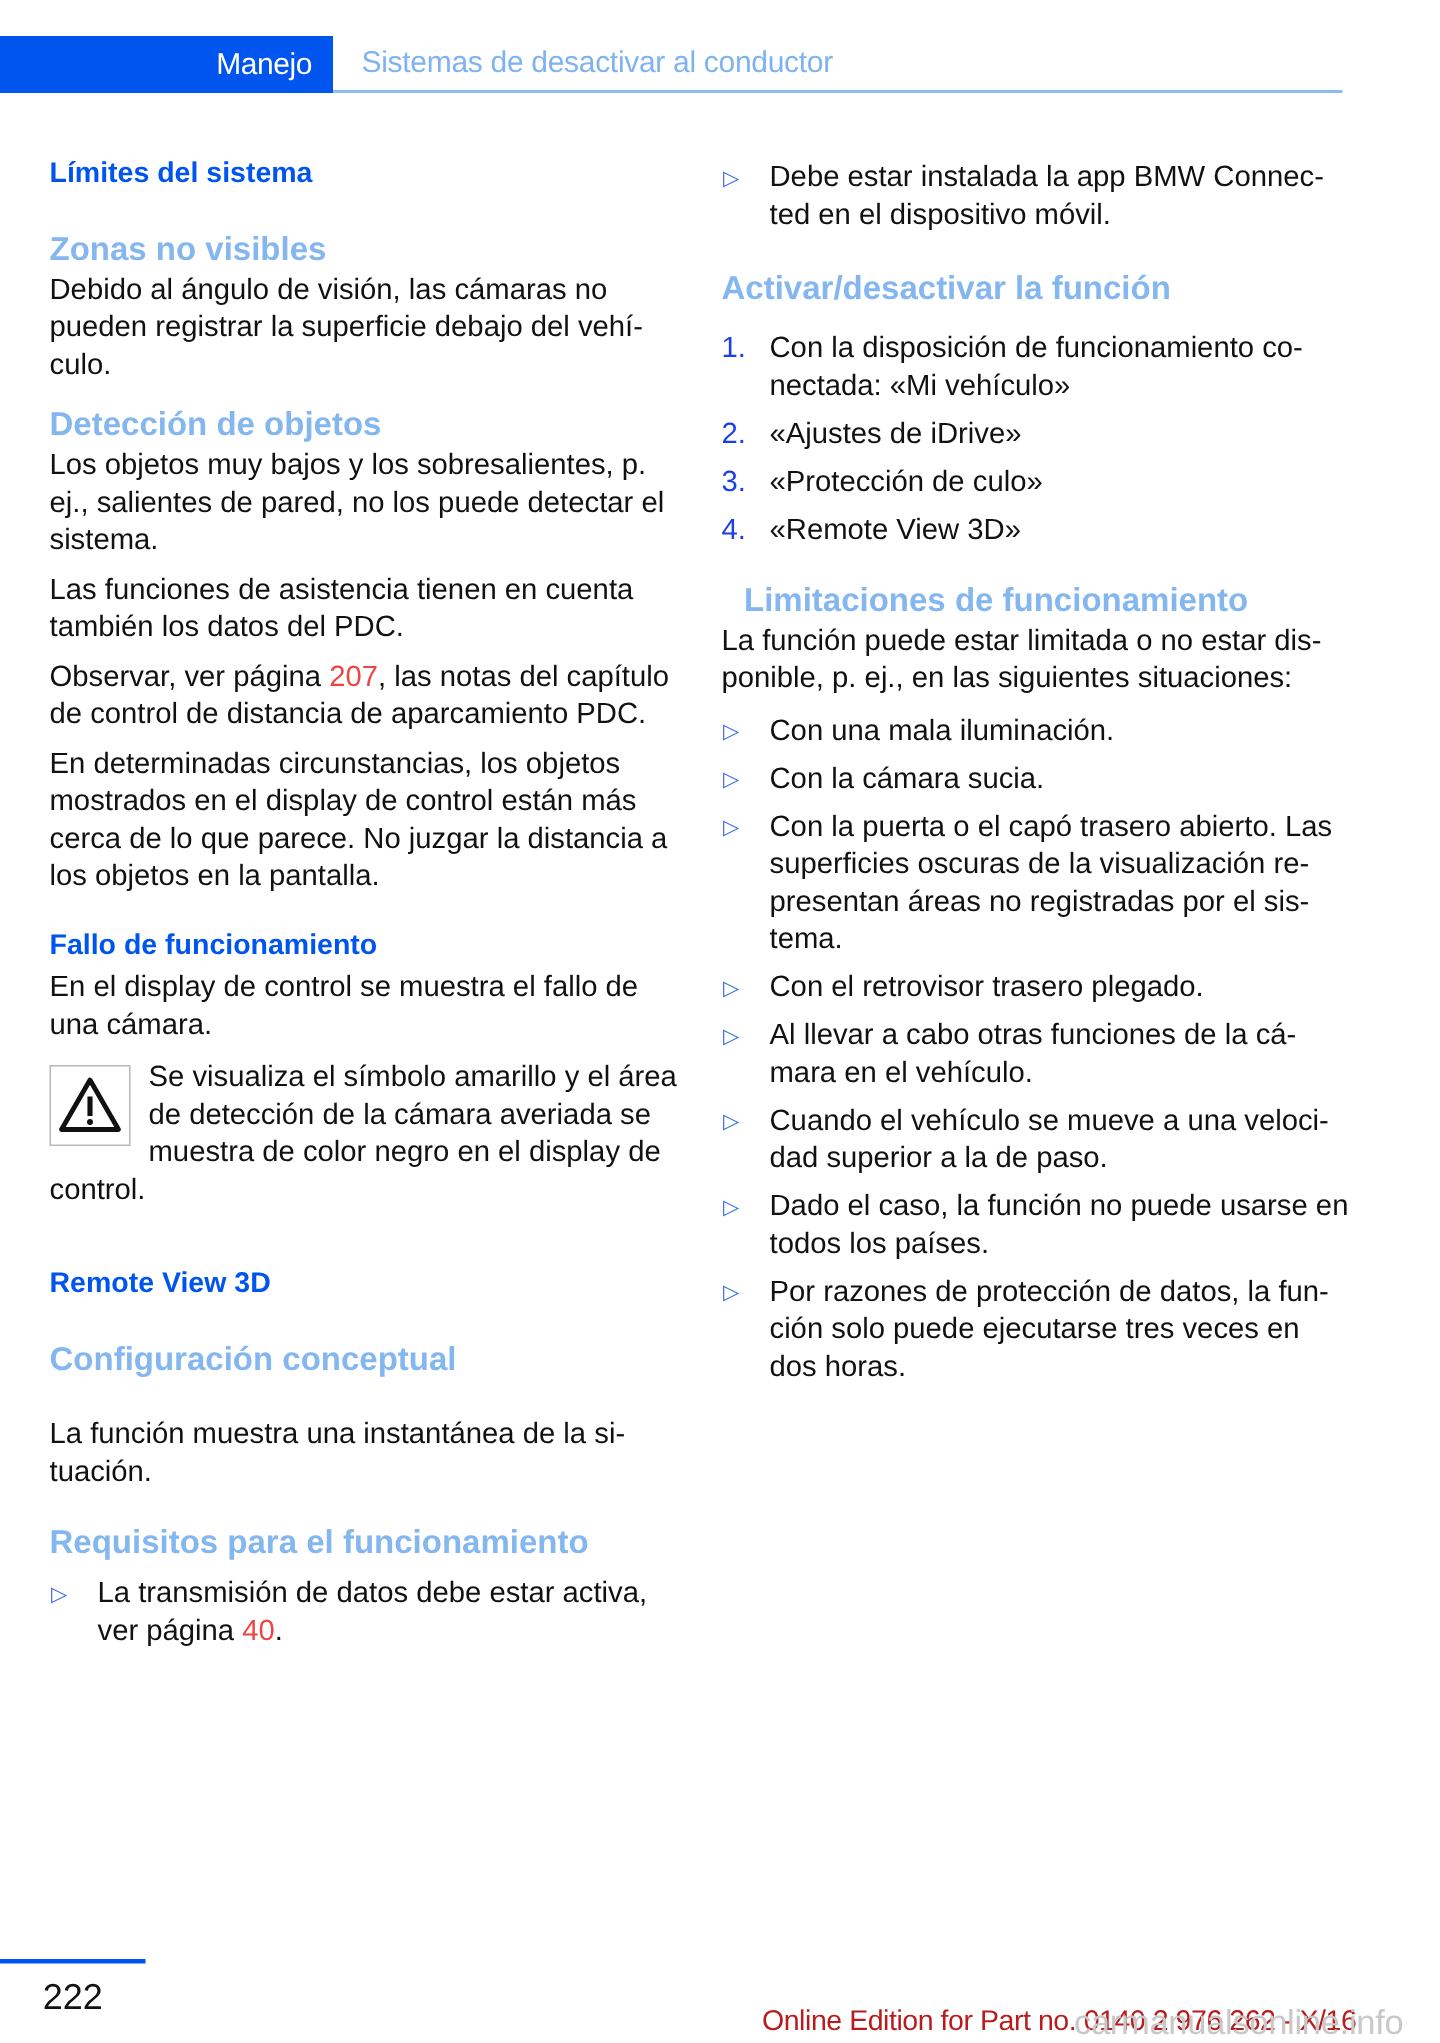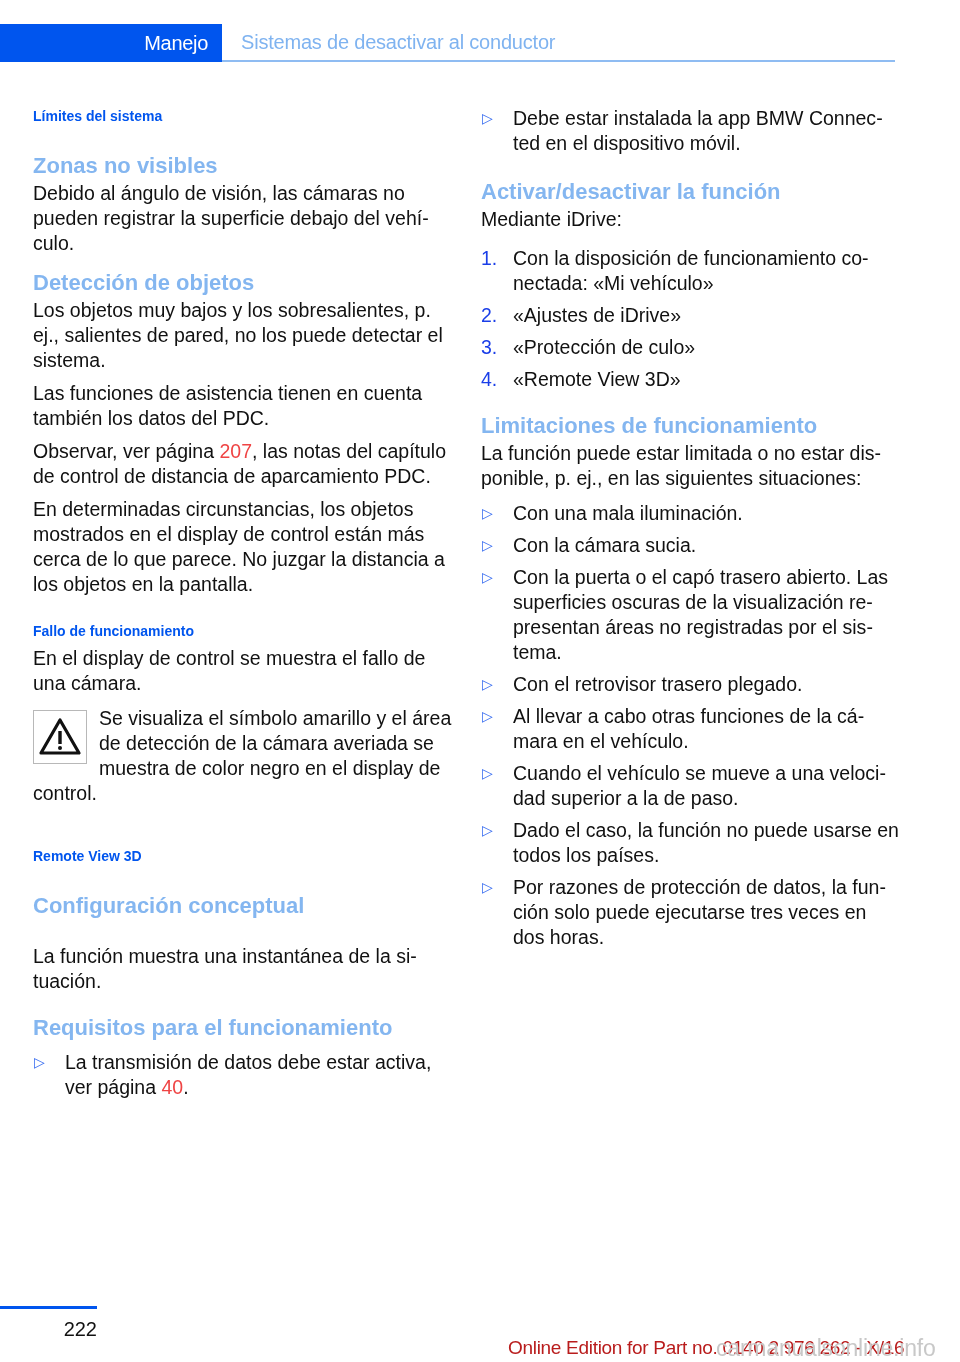--- a/index.html
+++ b/index.html
@@ -8,35 +8,35 @@
   .hdr-box { position:absolute; left:0; top:24px; width:222px; height:38px; background:#0055ee;
              display:flex; align-items:center; justify-content:flex-end; box-sizing:border-box; padding-right:14px; }
   .hdr-box span { color:#ffffff; font-weight:normal; font-size:20px; letter-spacing:-0.3px; }
   .hdr-title { position:absolute; left:241px; top:31px; font-size:20px; color:#7fb3f0; font-weight:normal; letter-spacing:-0.2px; }
   .hdr-line { position:absolute; left:222px; top:60px; width:673px; height:2px; background:#8fbcf2; }
 
   .col { position:absolute; top:98px; }
   .col-left { left:33px; width:420px; }
   .col-right { left:481px; width:420px; }
 
-  .h1 { font-weight:bold; color:#0055ee; font-size:14px; margin:0; line-height:28px; }
+  .h1 { font-weight:bold; color:#0055ee; font-size:19px; margin:0; line-height:28px; }
   .h2 { font-weight:bold; color:#84b6f0; font-size:22px; margin:0; line-height:28px; }
   .p { font-size:19.5px; line-height:25px; margin:0; }
   .link { color:#ef4444; }
 
   .bl { position:relative; padding-left:32px; font-size:19.5px; line-height:25px; }
   .bl .tri { position:absolute; left:1px; top:0; color:#3a6ef0; font-size:14px; }
   .nl { position:relative; padding-left:32px; font-size:19.5px; line-height:25px; }
   .nl .num { position:absolute; left:0; top:0; color:#1a3ee8; }
 
   .warn-wrap { position:relative; }
   .warn-icon { float:left; width:54px; height:54px; border:1px solid #b8b8b8; margin:4px 12px 2px 0; box-sizing:border-box; display:flex; align-items:center; justify-content:center; }
 
   .footer-line { position:absolute; left:0; top:1306px; width:97px; height:3px; background:#0055ee; }
-  .page-num { position:absolute; left:0; width:97px; top:1318px; text-align:right; font-size:20px; color:#111; }
+  .page-num { position:absolute; left:0; width:97px; top:1318px; text-align:center; font-size:24px; color:#111; }
   .edition { position:absolute; left:508px; top:1337px; font-size:19px; color:#b91c1c; letter-spacing:-0.3px; }
   .watermark { position:absolute; left:716px; top:1335px; font-size:23px; color:#c8c8c8; letter-spacing:-0.2px; }
 </style>
 </head>
 <body>
 
 <div class="hdr-box">
   <span>Manejo</span>
 </div>
 <div class="hdr-title">Sistemas de desactivar al conductor</div>
@@ -77,40 +77,39 @@
   </div>
 </div>
 
 <div class="col col-right">
   <div class="bl" style="margin-top:8px;">
     <span class="tri">▷</span>
     <span>Debe estar instalada la app BMW Connec­ted en el dispositivo móvil.</span>
   </div>
 
   <div class="h2" style="margin-top:22px;">Activar/desactivar la función</div>
-  <p class="p" style="margin-top:1px;">Mediante iDrive:</p>
 
   <div class="nl" style="margin-top:14px;">
     <span class="num">1.</span>
     <span>Con la disposición de funcionamiento co­nectada: «Mi vehículo»</span>
   </div>
   <div class="nl" style="margin-top:7px;">
     <span class="num">2.</span>
     <span>«Ajustes de iDrive»</span>
   </div>
   <div class="nl" style="margin-top:7px;">
     <span class="num">3.</span>
     <span>«Protección de culo»</span>
   </div>
   <div class="nl" style="margin-top:7px;">
     <span class="num">4.</span>
     <span>«Remote View 3D»</span>
   </div>
 
-  <div class="h2" style="margin-top:20px;">Limitaciones de funcionamiento</div>
+  <div class="h2" style="margin-top:20px;margin-left:15px;">Limitaciones de funcionamiento</div>
   <p class="p" style="margin-top:1px;">La función puede estar limitada o no estar dis­ponible, p. ej., en las siguientes situaciones:</p>
 
   <div class="bl" style="margin-top:10px;">
     <span class="tri">▷</span>
     <span>Con una mala iluminación.</span>
   </div>
   <div class="bl" style="margin-top:7px;">
     <span class="tri">▷</span>
     <span>Con la cámara sucia.</span>
   </div>

